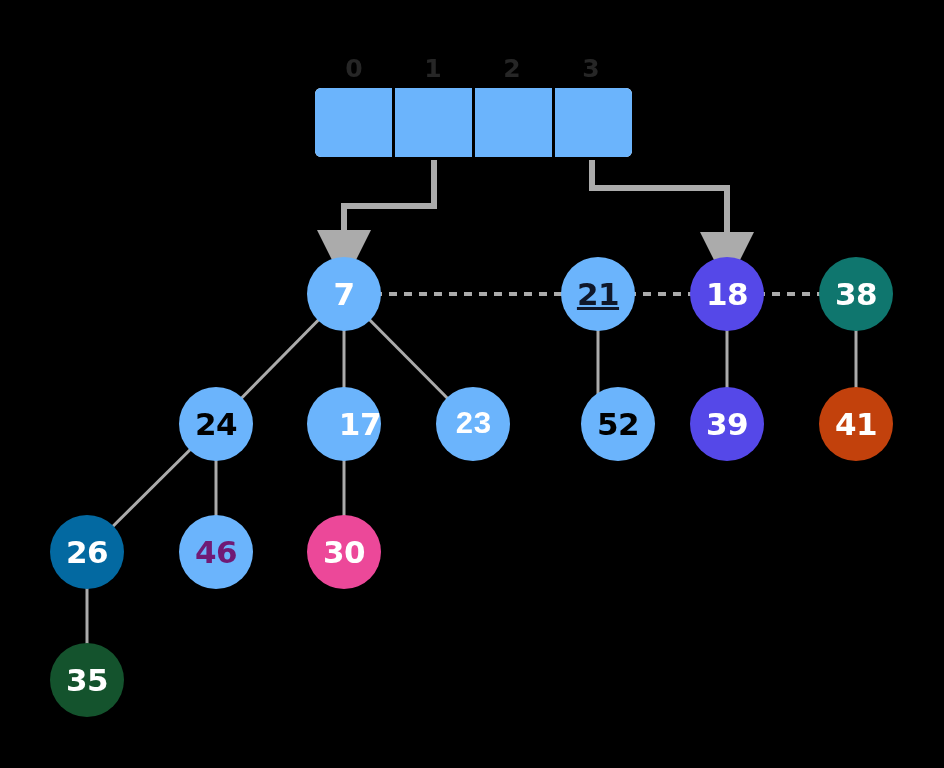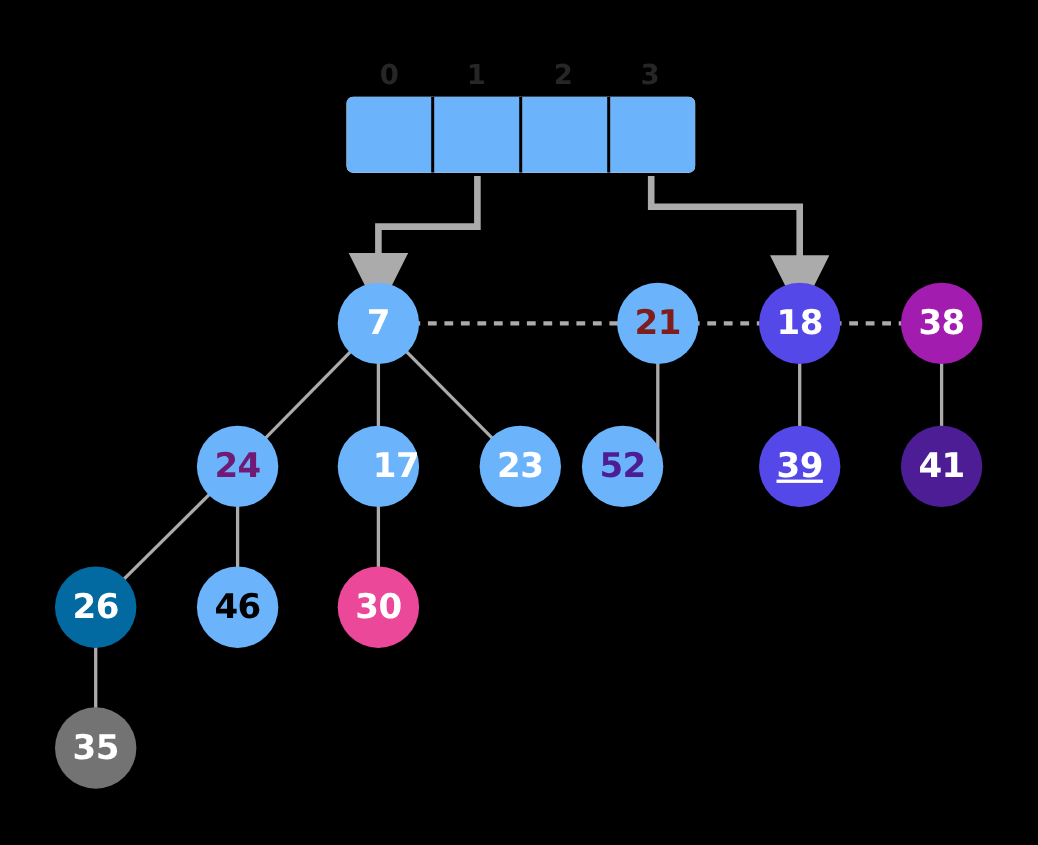--- a/index.html
+++ b/index.html
@@ -109,54 +109,54 @@
   <div id="index-labels">
       <div class="index-label" style="left: 354px; top: 68px; color: rgb(38, 38, 38);">0</div>
       <div class="index-label" style="left: 433px; top: 68px; color: rgb(38, 38, 38);">1</div>
       <div class="index-label" style="left: 512px; top: 68px; color: rgb(38, 38, 38);">2</div>
       <div class="index-label" style="left: 591px; top: 68px; color: rgb(38, 38, 38);">3</div>
     </div>
   <div id="nodes-layer">
       <div class="node" style="left: 344px; top: 294px; background: rgb(107, 180, 252); color: rgb(255, 255, 255);">
         <span>7</span>
       </div>
-      <div class="node" style="left: 598px; top: 294px; background: rgb(107, 180, 252); color: #7f1d1d;">
+      <div class="node" style="left: 598px; top: 294px; background: rgb(107, 180, 252); color: #0f172a; text-decoration: underline;">
         <span>21</span>
       </div>
       <div class="node" style="left: 727px; top: 294px; background: rgb(85, 72, 232); color: rgb(255, 255, 255); align-items: center;">
         <span>18</span>
       </div>
-      <div class="node" style="left: 856px; top: 294px; background: #a21caf; color: rgb(255, 255, 255);">
+      <div class="node" style="left: 856px; top: 294px; background: #0f766e; color: rgb(255, 255, 255);">
         <span>38</span>
       </div>
-      <div class="node" style="left: 216px; top: 424px; background: rgb(107, 180, 252); color: #701a75;">
+      <div class="node" style="left: 216px; top: 424px; background: rgb(107, 180, 252); color: #000000;">
         <span>24</span>
       </div>
       <div class="node" style="left: 344px; top: 424px; background: rgb(107, 180, 252); color: rgb(255, 255, 255); justify-content: flex-end;">
         <span>17</span>
       </div>
-      <div class="node" style="left: 473px; top: 424px; background: rgb(107, 180, 252); color: rgb(255, 255, 255);">
+      <div class="node" style="left: 473px; top: 424px; background: rgb(107, 180, 252); color: rgb(255, 255, 255); font-family: Liberation Mono, monospace;">
         <span>23</span>
       </div>
-      <div class="node" style="left: 566px; top: 424px; background: rgb(107, 180, 252); color: #4c1d95; justify-content: center;">
+      <div class="node" style="left: 618px; top: 424px; background: rgb(107, 180, 252); color: #000000; justify-content: center;">
         <span>52</span>
       </div>
-      <div class="node" style="left: 727px; top: 424px; background: rgb(85, 72, 232); color: rgb(255, 255, 255); text-decoration: underline;">
+      <div class="node" style="left: 727px; top: 424px; background: rgb(85, 72, 232); color: rgb(255, 255, 255);">
         <span>39</span>
       </div>
-      <div class="node" style="left: 856px; top: 424px; background: #4c1d95; color: rgb(255, 255, 255);">
+      <div class="node" style="left: 856px; top: 424px; background: #c2410c; color: rgb(255, 255, 255);">
         <span>41</span>
       </div>
       <div class="node" style="left: 87px; top: 552px; background: #0369a1; color: rgb(255, 255, 255);">
         <span>26</span>
       </div>
-      <div class="node" style="left: 216px; top: 552px; background: rgb(107, 180, 252); color: #000000; justify-content: center;">
+      <div class="node" style="left: 216px; top: 552px; background: rgb(107, 180, 252); color: #701a75; justify-content: center;">
         <span>46</span>
       </div>
       <div class="node" style="left: 344px; top: 552px; background: #ec4899; color: rgb(255, 255, 255);">
         <span>30</span>
       </div>
-      <div class="node" style="left: 87px; top: 680px; background: #737373; color: rgb(255, 255, 255);">
+      <div class="node" style="left: 87px; top: 680px; background: #14532d; color: rgb(255, 255, 255);">
         <span>35</span>
       </div>
     </div>
 
 </div>
 
 </body></html>

